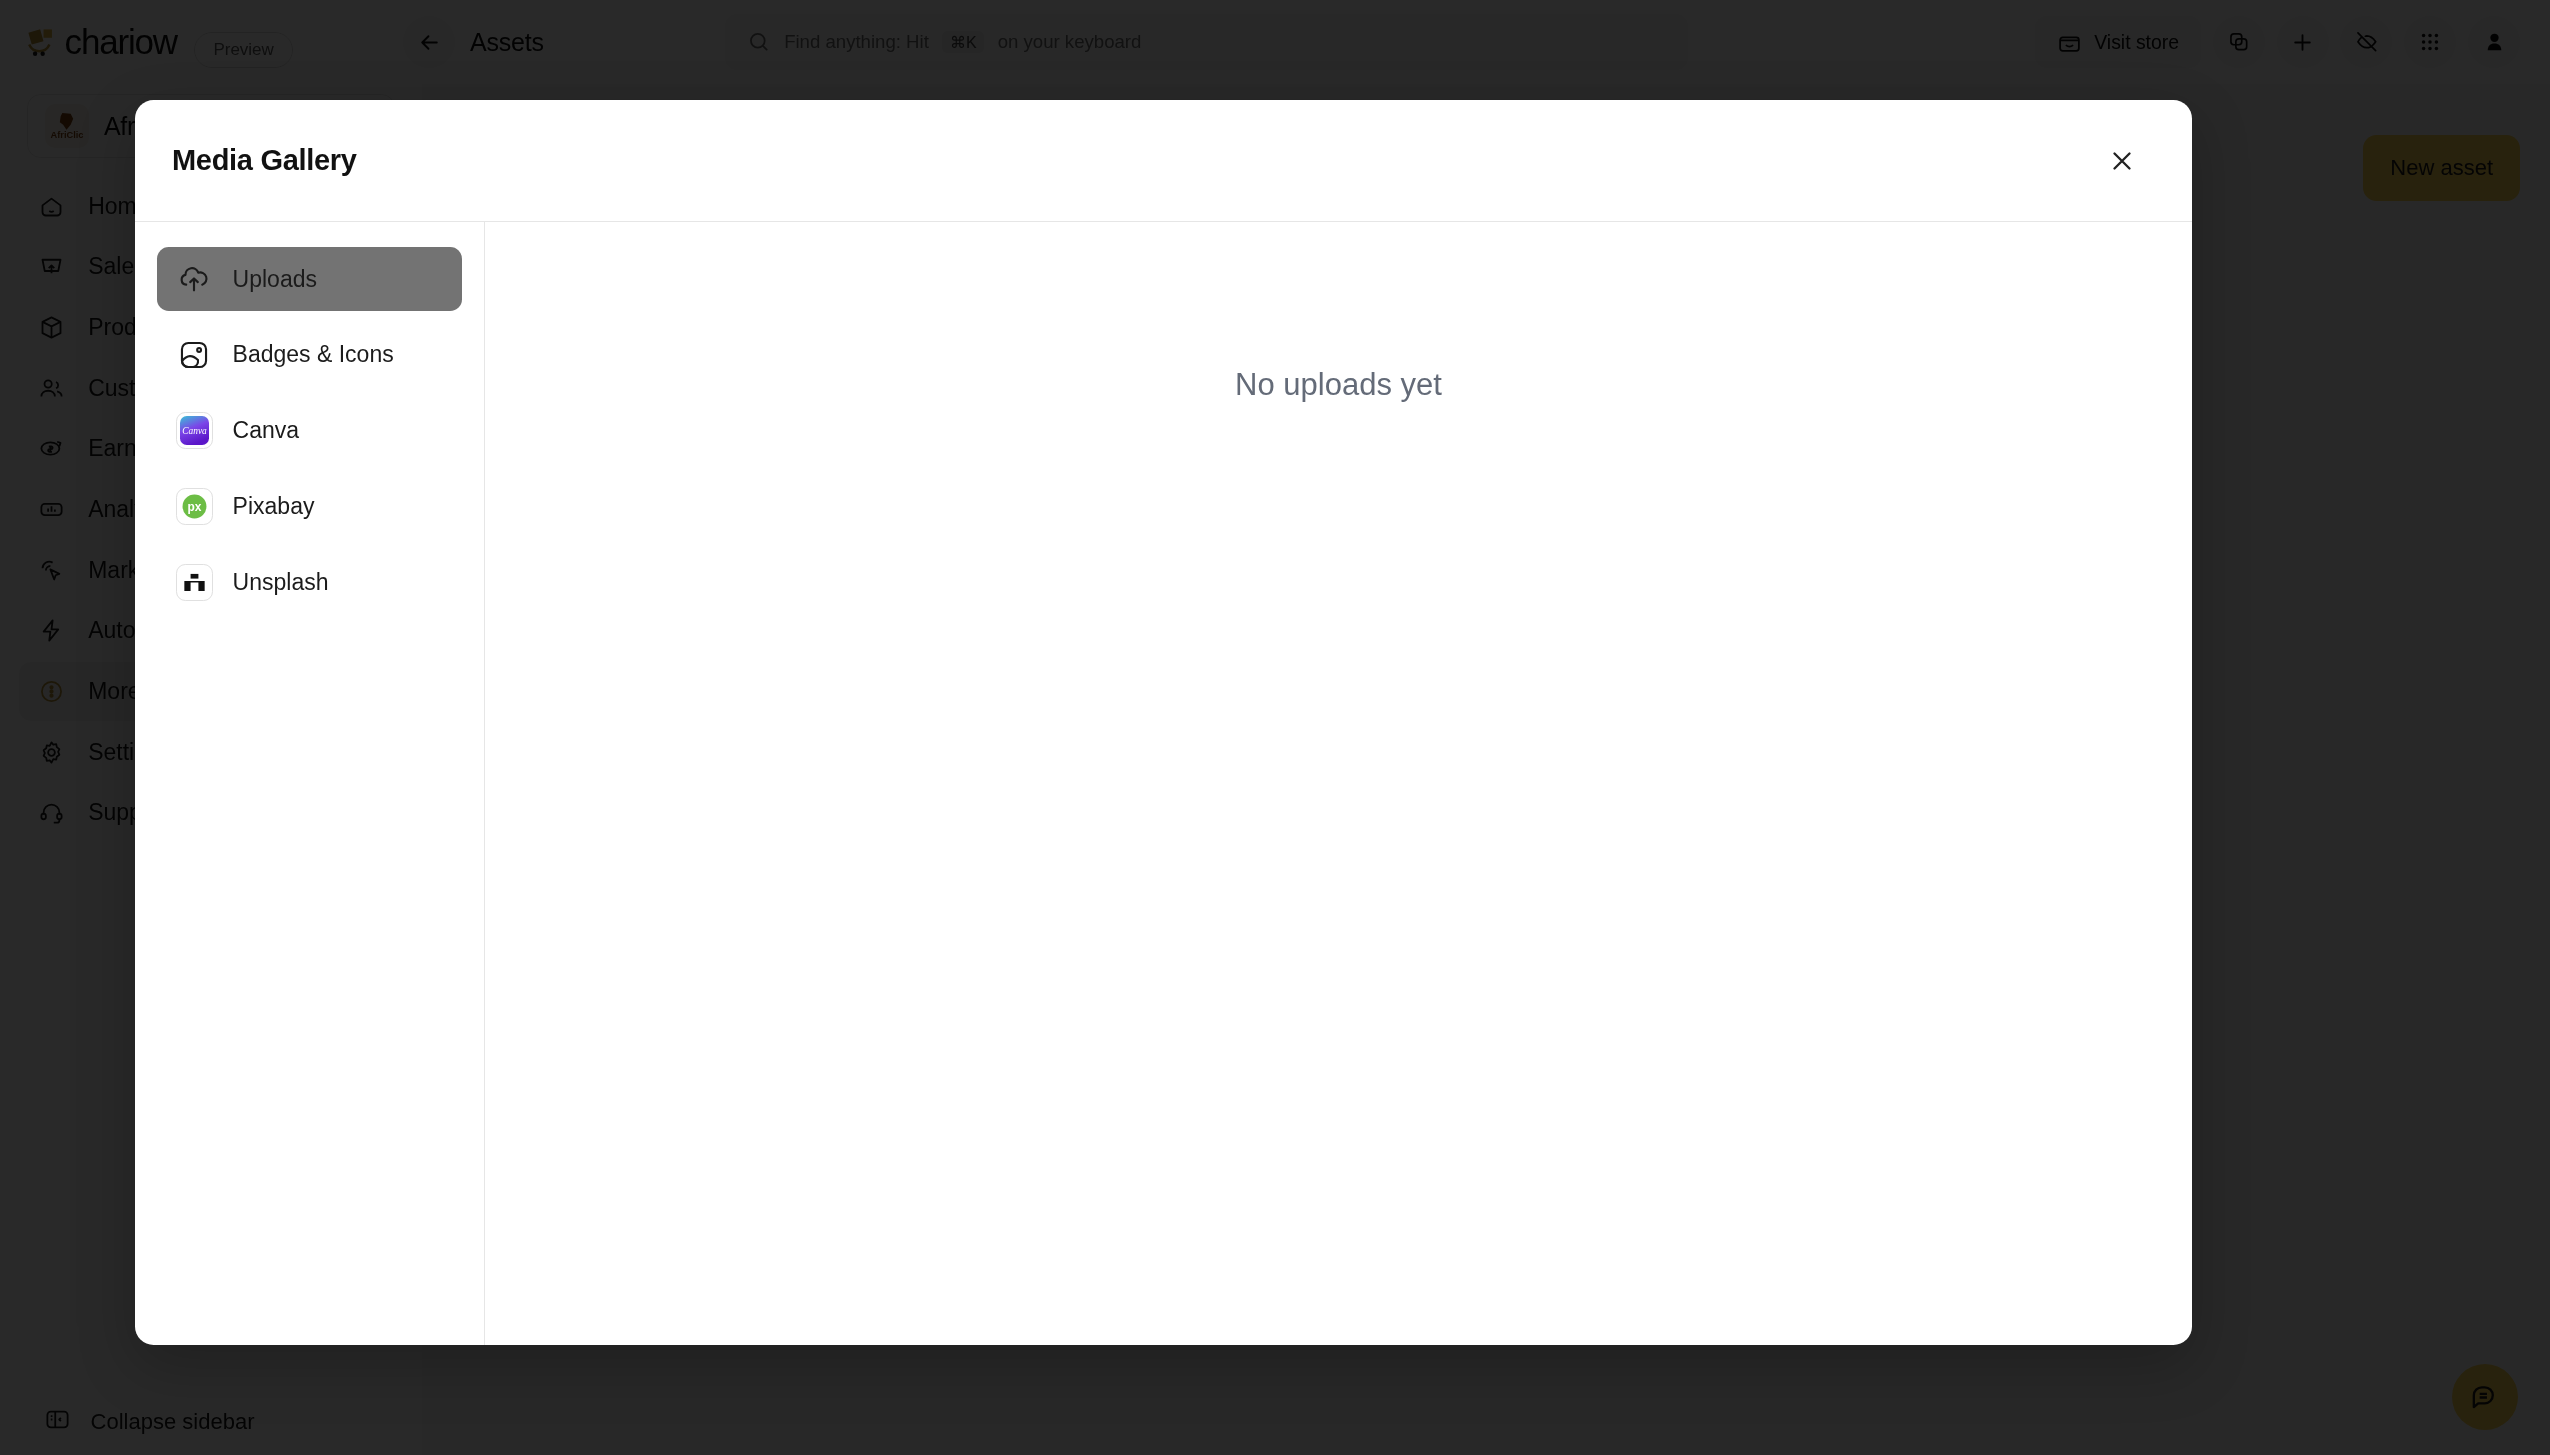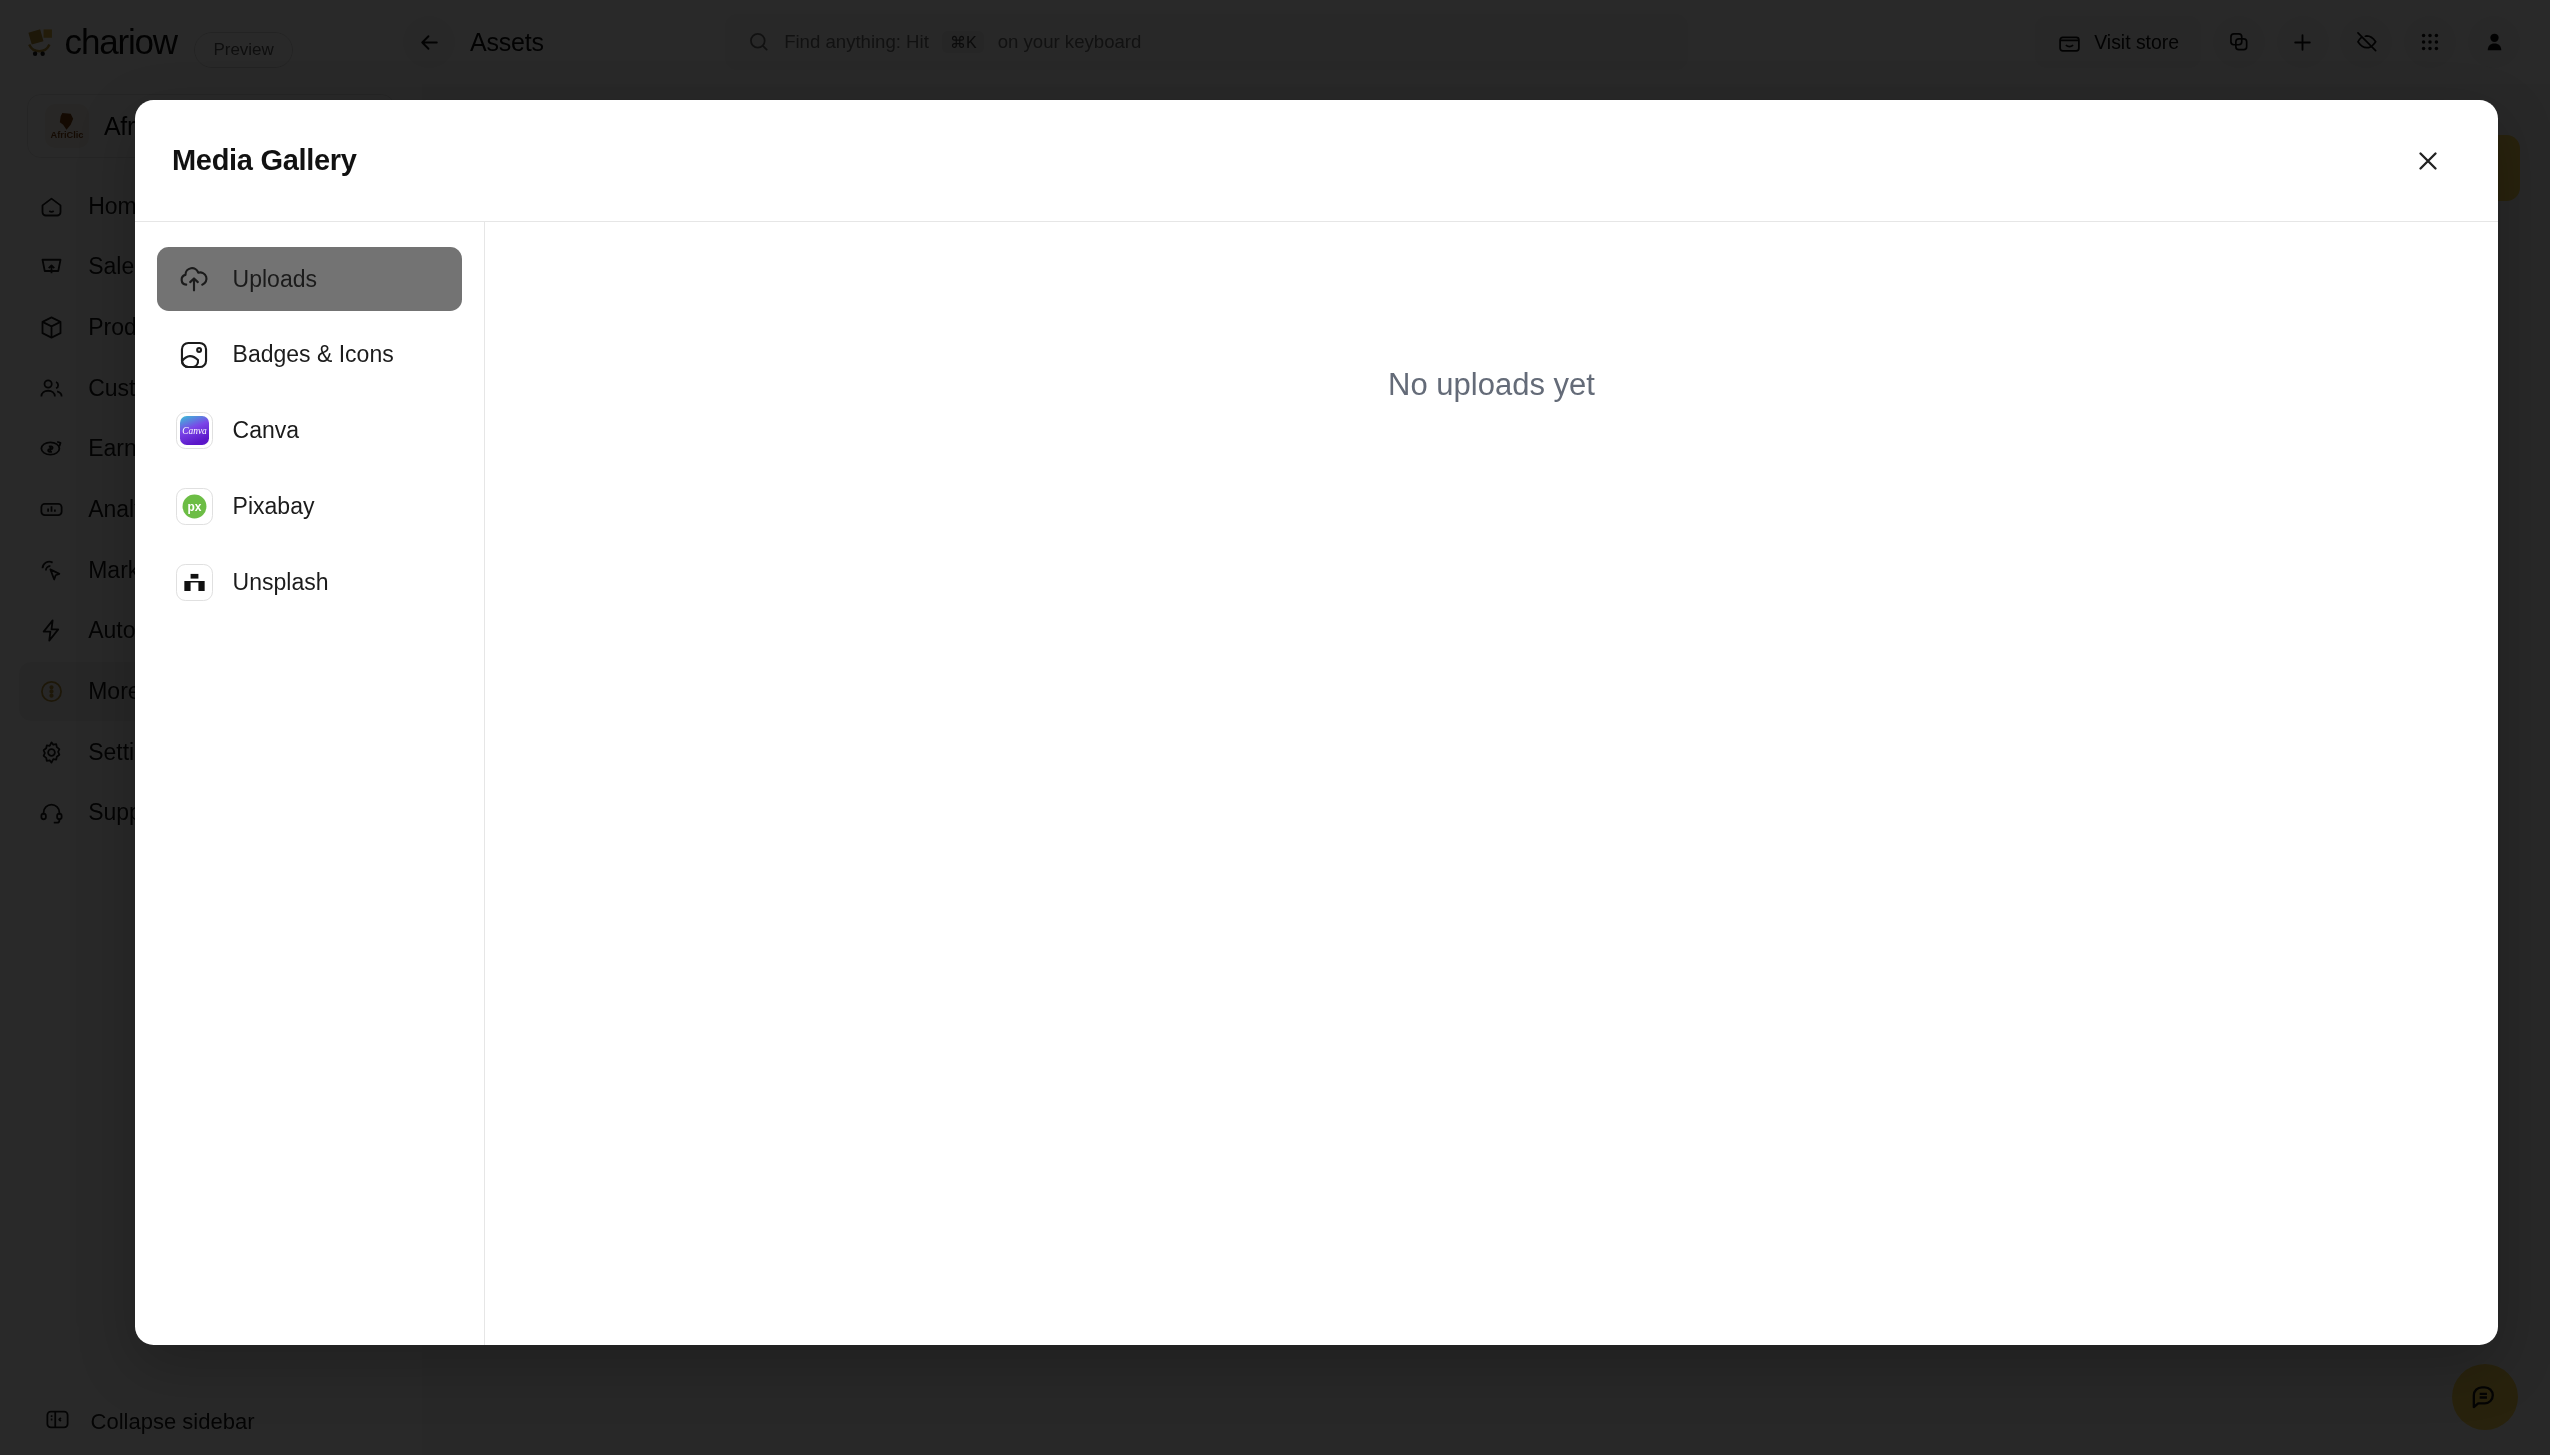--- a/index.html
+++ b/index.html
@@ -109,21 +109,21 @@
 
   
   #scrim {
     position: absolute; inset: 0; background: rgba(0,0,0,0.45);
   }
 
   
   #modal {
     position: absolute;
     left: 135px; top: 100px;
-    width: 2363px; height: 1245px;
+    width: 2057px; height: 1245px;
     background: #ffffff;
     border-radius: 18.6px;
     box-shadow: 0 20px 59px rgba(0,0,0,.22);
     display: flex; flex-direction: column;
     overflow: hidden;
   }
   .modal-head {
     height: 122px; flex: 0 0 122px;
     display:flex; align-items:center;
     padding: 0 47px 0 37px;

